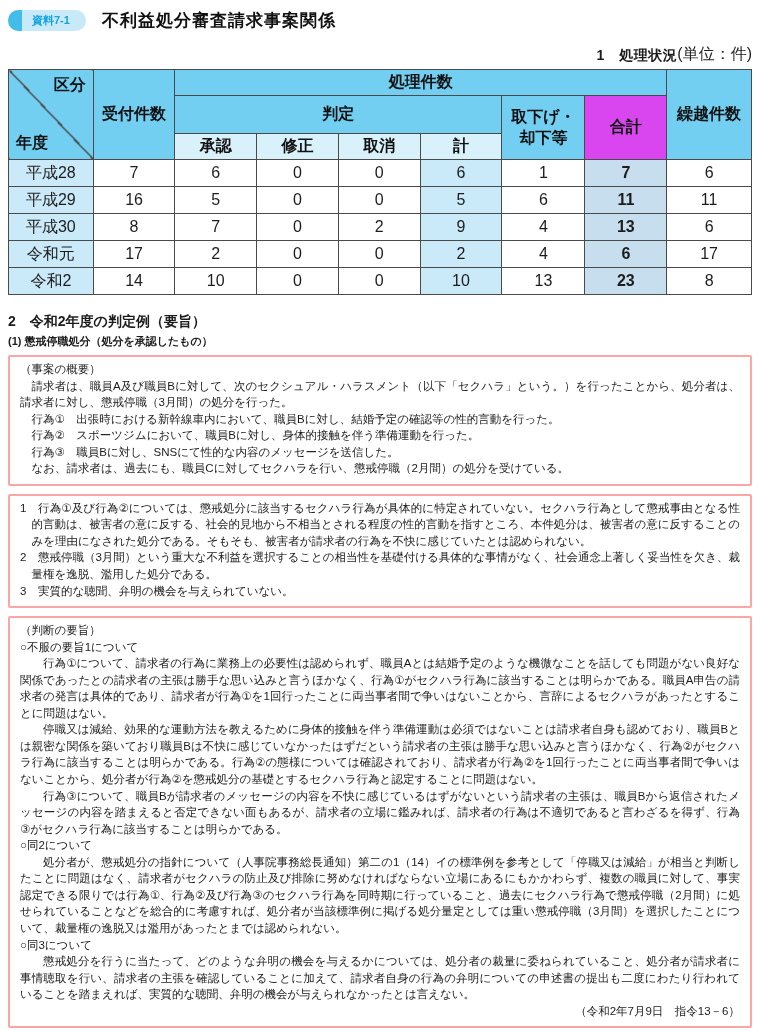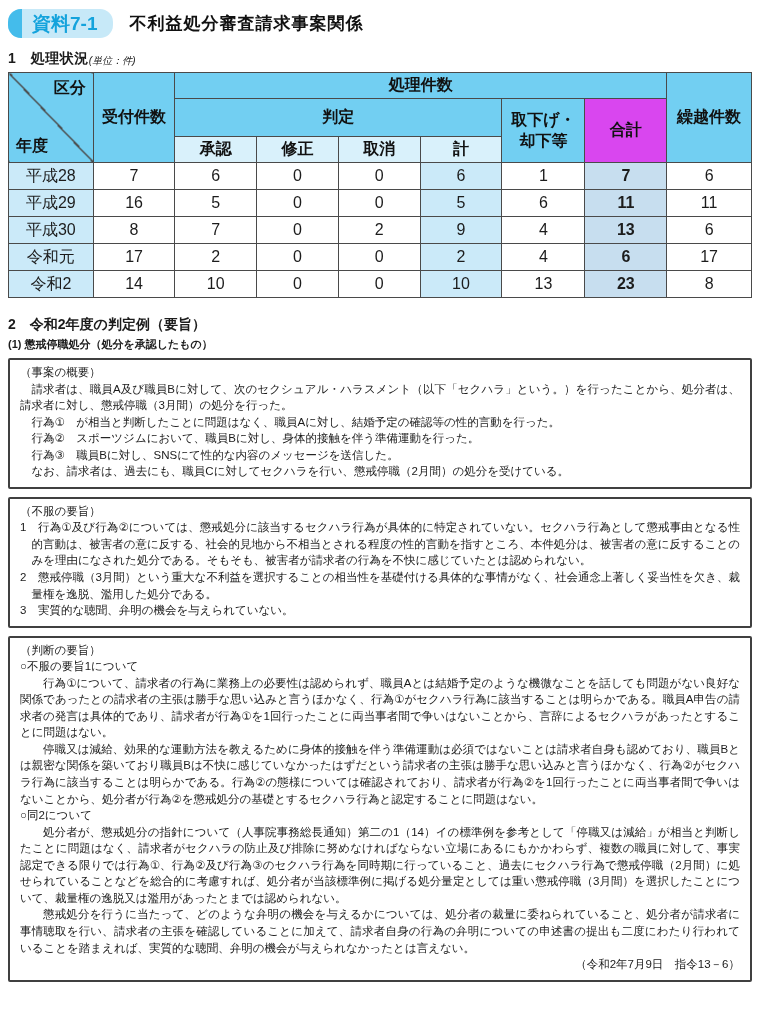--- a/index.html
+++ b/index.html
@@ -10,33 +10,33 @@
     -webkit-font-smoothing:antialiased;
     overflow:hidden;
   }
   .page { padding:7px 8px 0 8px; }
 
   
   .doc-header { display:flex; align-items:center; gap:16px; margin:2px 0 12px 0; }
   .badge {
     position:relative; display:inline-block;
     background:#c7e9f8; color:#14a3dc;
-    font-weight:bold; font-size:19px; line-height:1;
+    font-weight:bold; font-size:11px; line-height:1;
     padding:5px 16px 5px 24px; border-radius:13px;
   }
   .badge-cap {
     position:absolute; left:0; top:0; bottom:0; width:14px;
     background:#44bceb; border-radius:13px 0 0 13px;
   }
   .doc-title { font-size:17px; font-weight:bold; color:#111; letter-spacing:1px; margin:0; }
 
   
-  .sec1-head { display:flex; justify-content:flex-start; align-items:flex-end; margin-bottom:4px; }
+  .sec1-head { display:flex; justify-content:flex-end; align-items:flex-end; margin-bottom:4px; }
   .sec-heading { font-size:14px; font-weight:bold; letter-spacing:0.5px; }
-  .unit-note { font-size:10px; color:#222;font-style:italic; }
+  .unit-note { font-size:16px; color:#222; }
 
   table.status {
     width:100%; border-collapse:collapse; table-layout:fixed;
     font-size:16px; margin-bottom:18px;padding-left:7px;
   }
   table.status th, table.status td {
     border:1px solid #4a4a4a; text-align:center; vertical-align:middle; padding:2px 2px;
   }
   table.status { border:1.5px solid #333; }
   thead th { background:#72cff2; font-weight:600; color:#111; }
@@ -60,21 +60,21 @@
   }
   .corner-top    { position:absolute; top:5px;   right:7px; font-weight:600; }
   .corner-bottom { position:absolute; bottom:5px; left:7px; font-weight:600; }
 
   
   .sec2 { margin-top:16px; }
   .sec2-heading   { font-size:14px; font-weight:bold; margin:0 0 3px 0; }
   .sec2-subheading{ font-size:11px; font-weight:bold; margin:0 0 6px 0; }
 
   .box {
-    border:2px solid #404040; border-radius:2px; background:#fff;
+    border:2px solid #fca5a5; border-radius:2px; background:#fff;
     padding:4px 10px 7px 10px; margin-bottom:8px;
     font-size:11.5px; line-height:1.44; text-align:justify; color:#1a1a1a;
   }
   .box p { margin:0; }
   .box-title { text-align:left; }
   .p-i1  { text-indent:1em; }
   .p-i2  { text-indent:2em; }
   .p-hang{ padding-left:1em; text-indent:-1em; }
   .maru-head { text-align:left; }
   .date-line { text-align:right; }
@@ -190,38 +190,39 @@
     </tbody>
   </table>
 
   <div class="sec2">
     <p class="sec2-heading">2　令和2年度の判定例（要旨）</p>
     <p class="sec2-subheading">(1) 懲戒停職処分（処分を承認したもの）</p>
 
     <div class="box">
       <p class="box-title">（事案の概要）</p>
       <p class="p-i1">請求者は、職員A及び職員Bに対して、次のセクシュアル・ハラスメント（以下「セクハラ」という。）を行ったことから、処分者は、請求者に対し、懲戒停職（3月間）の処分を行った。</p>
-      <p class="p-i1">行為①　が相当と判断したことに問題はなく、職員Aに対し、結婚予定の確認等の性的言動を行った。</p>
+      <p class="p-i1">行為①　出張時における新幹線車内において、職員Bに対し、結婚予定の確認等の性的言動を行った。</p>
       <p class="p-i1">行為②　スポーツジムにおいて、職員Bに対し、身体的接触を伴う準備運動を行った。</p>
       <p class="p-i1">行為③　職員Bに対し、SNSにて性的な内容のメッセージを送信した。</p>
       <p class="p-i1">なお、請求者は、過去にも、職員Cに対してセクハラを行い、懲戒停職（2月間）の処分を受けている。</p>
     </div>
 
     <div class="box">
-      <p class="box-title">（不服の要旨）</p>
       <p class="p-hang">1　行為①及び行為②については、懲戒処分に該当するセクハラ行為が具体的に特定されていない。セクハラ行為として懲戒事由となる性的言動は、被害者の意に反する、社会的見地から不相当とされる程度の性的言動を指すところ、本件処分は、被害者の意に反することのみを理由になされた処分である。そもそも、被害者が請求者の行為を不快に感じていたとは認められない。</p>
       <p class="p-hang">2　懲戒停職（3月間）という重大な不利益を選択することの相当性を基礎付ける具体的な事情がなく、社会通念上著しく妥当性を欠き、裁量権を逸脱、濫用した処分である。</p>
       <p class="p-hang">3　実質的な聴聞、弁明の機会を与えられていない。</p>
     </div>
 
     <div class="box">
       <p class="box-title">（判断の要旨）</p>
       <p class="maru-head">○不服の要旨1について</p>
       <p class="p-i2">行為①について、請求者の行為に業務上の必要性は認められず、職員Aとは結婚予定のような機微なことを話しても問題がない良好な関係であったとの請求者の主張は勝手な思い込みと言うほかなく、行為①がセクハラ行為に該当することは明らかである。職員A申告の請求者の発言は具体的であり、請求者が行為①を1回行ったことに両当事者間で争いはないことから、言辞によるセクハラがあったとすることに問題はない。</p>
       <p class="p-i2">停職又は減給、効果的な運動方法を教えるために身体的接触を伴う準備運動は必須ではないことは請求者自身も認めており、職員Bとは親密な関係を築いており職員Bは不快に感じていなかったはずだという請求者の主張は勝手な思い込みと言うほかなく、行為②がセクハラ行為に該当することは明らかである。行為②の態様については確認されており、請求者が行為②を1回行ったことに両当事者間で争いはないことから、処分者が行為②を懲戒処分の基礎とするセクハラ行為と認定することに問題はない。</p>
+      <p class="p-i2">行為③について、職員Bが請求者のメッセージの内容を不快に感じているはずがないという請求者の主張は、職員Bから返信されたメッセージの内容を踏まえると否定できない面もあるが、請求者の立場に鑑みれば、請求者の行為は不適切であると言わざるを得ず、行為③がセクハラ行為に該当することは明らかである。</p>
       <p class="maru-head">○同2について</p>
       <p class="p-i2">処分者が、懲戒処分の指針について（人事院事務総長通知）第二の1（14）イの標準例を参考として「停職又は減給」が相当と判断したことに問題はなく、請求者がセクハラの防止及び排除に努めなければならない立場にあるにもかかわらず、複数の職員に対して、事実認定できる限りでは行為①、行為②及び行為③のセクハラ行為を同時期に行っていること、過去にセクハラ行為で懲戒停職（2月間）に処せられていることなどを総合的に考慮すれば、処分者が当該標準例に掲げる処分量定としては重い懲戒停職（3月間）を選択したことについて、裁量権の逸脱又は濫用があったとまでは認められない。</p>
+      <p class="maru-head">○同3について</p>
       <p class="p-i2">懲戒処分を行うに当たって、どのような弁明の機会を与えるかについては、処分者の裁量に委ねられていること、処分者が請求者に事情聴取を行い、請求者の主張を確認していることに加えて、請求者自身の行為の弁明についての申述書の提出も二度にわたり行われていることを踏まえれば、実質的な聴聞、弁明の機会が与えられなかったとは言えない。</p>
       <p class="date-line">（令和2年7月9日　指令13－6）</p>
     </div>
   </div>
 
 </div>
 
 </body></html>

